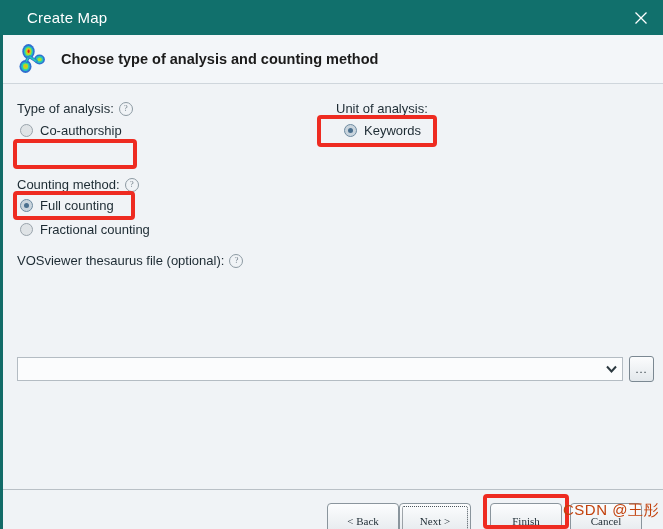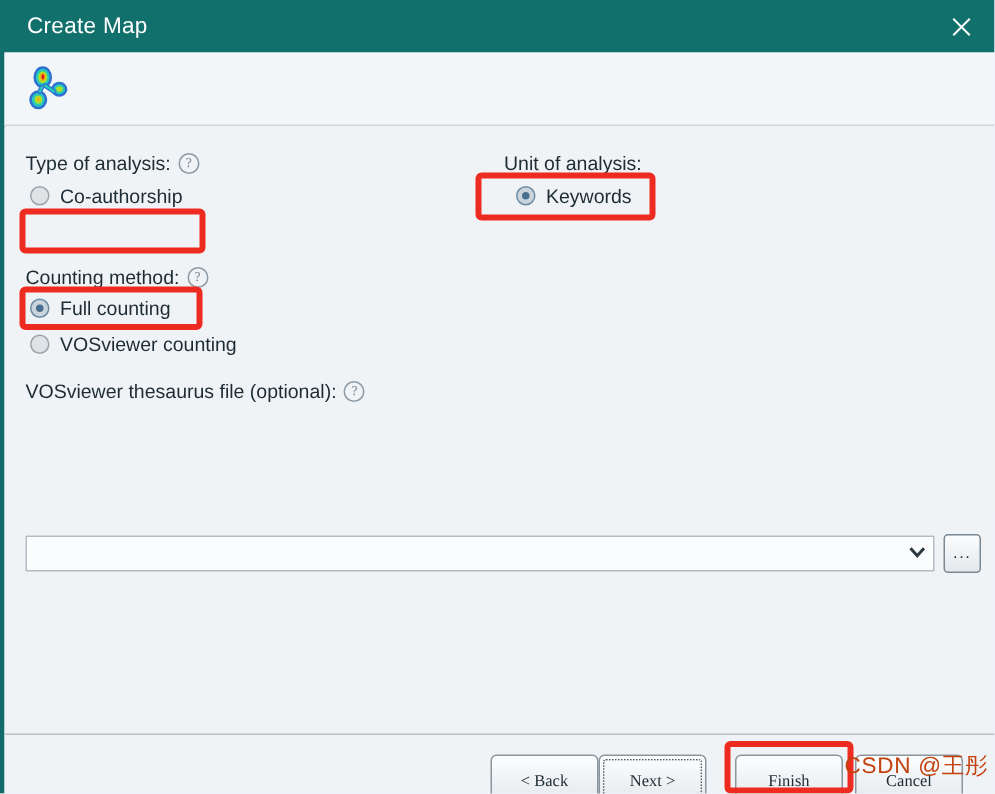--- a/index.html
+++ b/index.html
@@ -29,21 +29,21 @@
     width: 663px;
     height: 35px;
     background: #11706c;
     display: flex;
     align-items: center;
     justify-content: space-between;
   }
   .titlebar-title {
     color: #ffffff;
     font-size: 15px;
-    padding-left: 18px;
+    padding-left: 27px;
     letter-spacing: .2px;
     white-space: nowrap;
   }
   .close-btn {
     width: 44px;
     height: 35px;
     display: flex;
     align-items: center;
     justify-content: center;
     color: #ffffff;
@@ -264,20 +264,21 @@
           <ellipse cx="12.5" cy="27.5" rx="6.0" ry="6.4" fill="#2f6fd0"></ellipse>
           <ellipse cx="12.5" cy="27.5" rx="4.3" ry="4.6" fill="#24c8bd"></ellipse>
           <ellipse cx="12.6" cy="27.4" rx="2.6" ry="2.8" fill="#a8e02a"></ellipse>
           <ellipse cx="12.6" cy="27.3" rx="1.2" ry="1.4" fill="#f2b019"></ellipse>
 
           <path d="M17 18 L23 22 M15 19 L13.5 22" stroke="#2f6fd0" stroke-width="3.2" fill="none" stroke-linecap="round"></path>
           <path d="M17 18 L23 22 M15 19 L13.5 22" stroke="#24c8bd" stroke-width="1.6" fill="none" stroke-linecap="round"></path>
         </g>
       </svg>
     </span>
+    <span class="header-title">Choose type of analysis and counting method</span>
   </div>
 
   <div class="content">
 
     <div class="label" style="left:14px; top:16px;">
       <span>Type of analysis:</span>
       <span class="help-icon">?</span>
     </div>
 
     <div class="radio-row" style="left:17px; top:38px;">
@@ -303,21 +304,21 @@
     </div>
 
     <div class="radio-row" style="left:17px; top:113px;">
       <span class="radio checked"></span>
       <span>Full counting</span>
     </div>
     <div class="annot" style="left:10px; top:106px; width:122px; height:29px;"></div>
 
     <div class="radio-row" style="left:17px; top:137px;">
       <span class="radio"></span>
-      <span>VOSviewer counting</span>
+      <span>Fractional counting</span>
     </div>
 
     <div class="label" style="left:14px; top:168px;">
       <span>VOSviewer thesaurus file (optional):</span>
       <span class="help-icon">?</span>
     </div>
 
     <div class="combo">
       <span class="combo-arrow">
         <svg width="11" height="8" viewBox="0 0 11 8" aria-hidden="true">

